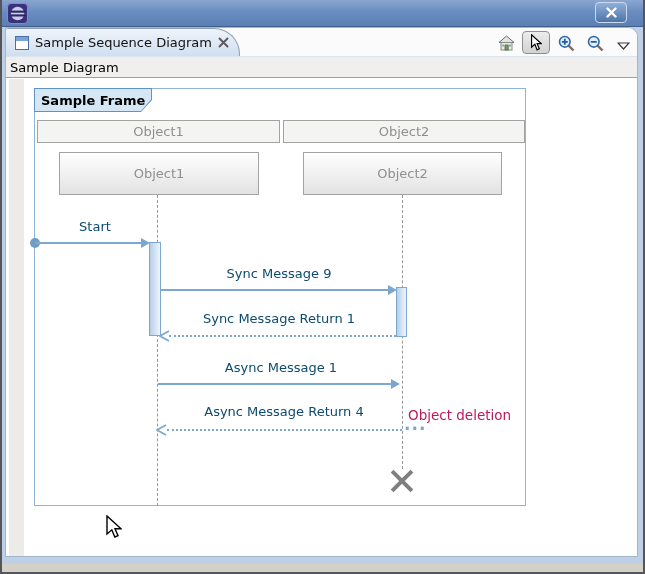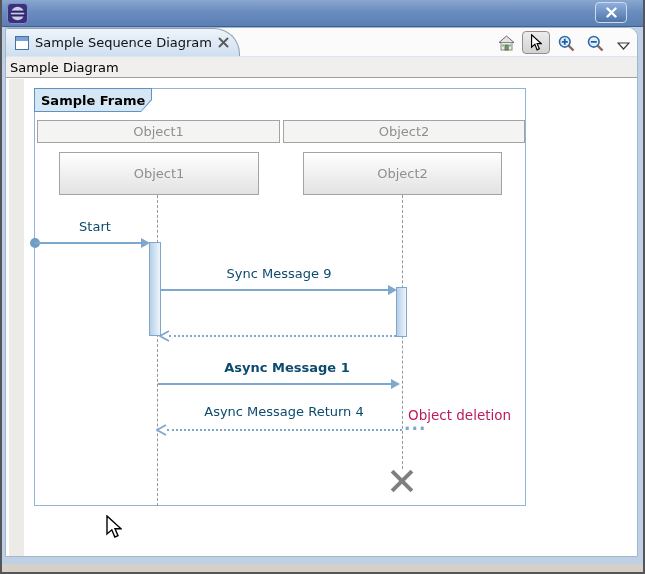--- a/index.html
+++ b/index.html
@@ -174,24 +174,25 @@
     <div class="activation" style="left:394px; top:287px; height:50px; width:11px;"></div>
 
     <div class="mline-solid" style="left:159px; top:289px; width:228px;"></div>
     <div class="arrow-right" style="left:386px; top:285px;"></div>
     <div class="msg-label" style="left:177px; top:266px; width:200px;">Sync Message 9</div>
 
     <div class="mline-dotted" style="left:167px; top:335px; width:227px;"></div>
     <svg style="position:absolute; left:157px; top:330px;" width="12" height="12" viewBox="0 0 12 12">
       <path d="M10 1 L1 6 L10 11" fill="none" stroke="#7da7cf" stroke-width="1.7"></path>
     </svg>
+    <div class="msg-label" style="left:167px; top:311px; width:220px;">Sync Message Return 1</div>
 
     <div class="mline-solid" style="left:156px; top:383px; width:234px;"></div>
     <div class="arrow-right" style="left:389px; top:379px;"></div>
-    <div class="msg-label" style="left:185px; top:360px; width:200px;font-weight:bold;">Async Message 1</div>
+    <div class="msg-label" style="left:179px; top:360px; width:200px;">Async Message 1</div>
 
     <div class="mline-dotted" style="left:165px; top:429px; width:235px;"></div>
     <svg style="position:absolute; left:154px; top:424px;" width="12" height="12" viewBox="0 0 12 12">
       <path d="M10 1 L1 6 L10 11" fill="none" stroke="#7da7cf" stroke-width="1.7"></path>
     </svg>
     <div class="msg-label" style="left:167px; top:404px; width:230px;">Async Message Return 4</div>
 
     <div class="del-label">Object deletion</div>
     <div class="del-dots">...</div>
     <div class="xmark"></div>

